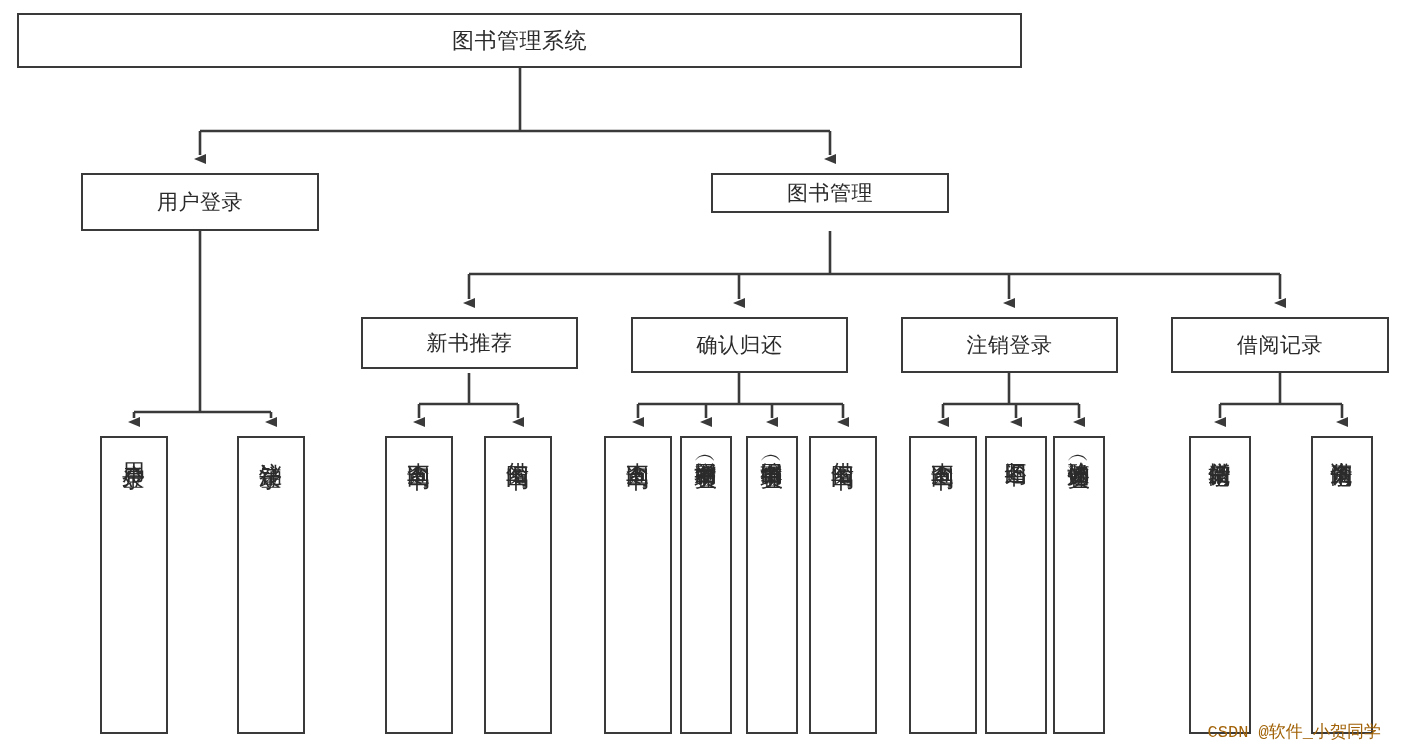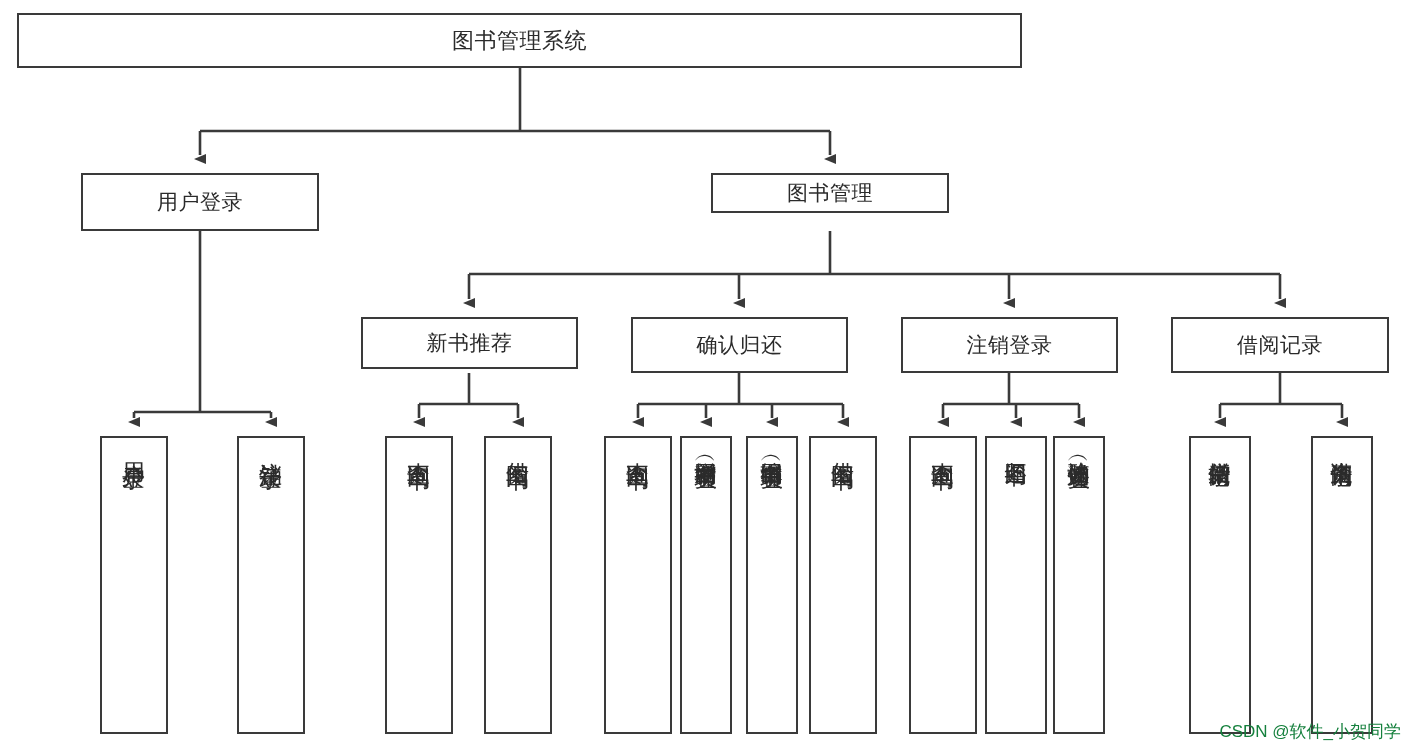--- a/index.html
+++ b/index.html
@@ -59,27 +59,27 @@
     letter-spacing: 2px;
     line-height: 1.05;
     white-space: nowrap;
   }
   .v-node.narrow .node-label {
     font-size: 22px;
     letter-spacing: 1px;
   }
   #watermark {
     position: absolute;
-    right: 4px;
+    right: 24px;
     bottom: 4px;
     font-size: 17px;
-    color: #15803d;
+    color: #a16207;
     z-index: 6;
     white-space: nowrap;
-    font-family: Liberation Sans, sans-serif;
+    font-family: Liberation Mono, monospace;
   }
 </style>
 </head>
 <body>
 
 <div id="canvas">
 
   <svg id="diagram-svg" viewBox="0 0 1405 747" xmlns="http://www.w3.org/2000/svg">
     <defs>
       <marker id="arrow" markerWidth="10" markerHeight="12" refX="1" refY="6" orient="auto" markerUnits="userSpaceOnUse">

